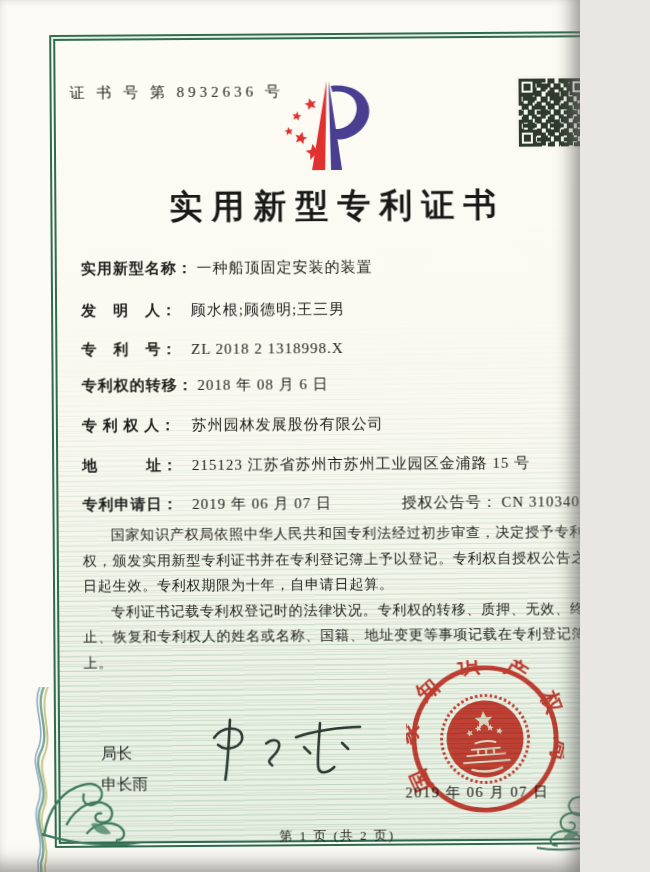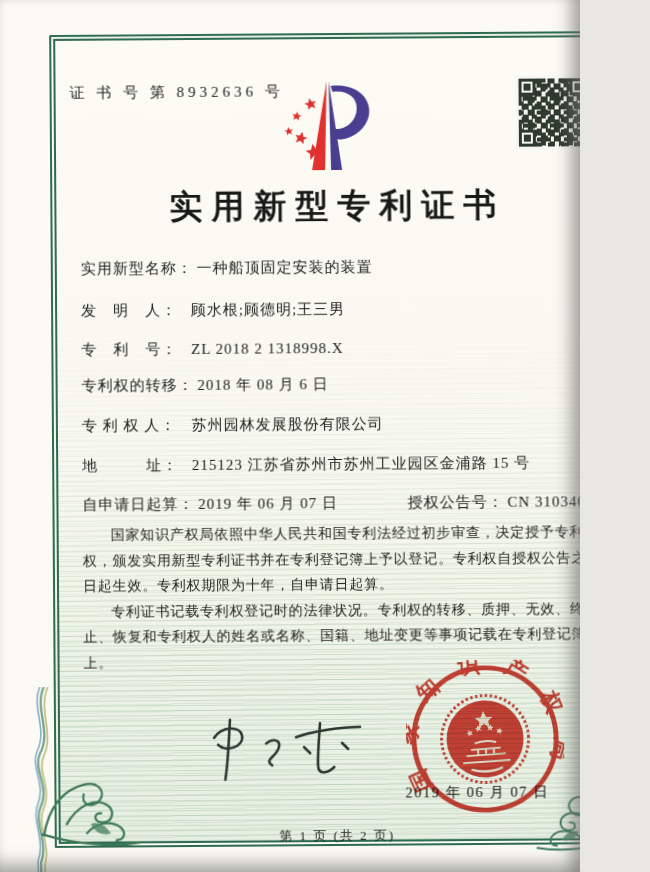--- a/index.html
+++ b/index.html
@@ -37,21 +37,21 @@
     outline:3px solid #f7f6f0; }
   .qr i { position:absolute; width:17px; height:17px; background:#f7f6f0;
           border:3px solid #2e3a2e; }
   .qr i::after { content:""; position:absolute; inset:2px; background:#2e3a2e; }
   .qr .tl{ left:0; top:0; } .qr .tr{ right:0; top:0; } .qr .bl{ left:0; bottom:0; }
 
   .title { left:0; right:0; top:151px; text-align:center; font-size:33px; font-weight:700;
            letter-spacing:9px; text-indent:9px; color:#191a18; }
 
   .row { left:30px; font-size:15px; color:#1d1e1b; white-space:nowrap; }
-  .row .lab { display:inline-block; min-width:106px; letter-spacing:1px; }
+  .row .lab { display:inline-block; min-width:106px; letter-spacing:1px;font-weight:bold; }
   .row .val { letter-spacing:1px; }
   .row .lab2 { margin-left:66px; letter-spacing:1px;margin-top:40px; }
 
   .paras { left:30px; top:488px; width:508px; font-size:14px; line-height:25.5px;
            color:#242521; letter-spacing:.8px; }
   .paras p { text-indent:2em; }
 
   .officer { left:47px; top:703px; font-size:15.5px; line-height:31px; color:#1e1f1c;
              font-family:"Liberation Sans","DejaVu Sans",sans-serif; }
 
@@ -121,31 +121,35 @@
     </div>
     <div class="abs row" style="top:382px">
       <span class="lab">专 利 权 人：</span>
       <span class="val">苏州园林发展股份有限公司</span>
     </div>
     <div class="abs row" style="top:422px">
       <span class="lab">地　　　址：</span>
       <span class="val">215123 江苏省苏州市苏州工业园区金浦路 15 号</span>
     </div>
     <div class="abs row" style="top:461px">
-      <span class="lab">自申请日起算：</span>
+      <span class="lab">专利申请日：</span>
       <span class="val">2019 年 06 月 07 日</span>
       <span class="lab2">授权公告号：</span>
       <span class="val">CN 310340425 U</span>
     </div>
 
     <div class="abs paras">
       <p>国家知识产权局依照中华人民共和国专利法经过初步审查，决定授予专利权，颁发实用新型专利证书并在专利登记簿上予以登记。专利权自授权公告之日起生效。专利权期限为十年，自申请日起算。</p>
       <p>专利证书记载专利权登记时的法律状况。专利权的转移、质押、无效、终止、恢复和专利权人的姓名或名称、国籍、地址变更等事项记载在专利登记簿上。</p>
     </div>
 
+    <div class="abs officer">
+      <div>局长</div>
+      <div>申长雨</div>
+    </div>
 
     <svg class="abs sig" viewBox="0 0 185 82" fill="none" stroke="#2c3a33" stroke-width="2.6" stroke-linecap="round">
       <path d="M22,24 C30,12 48,12 50,22 C52,33 34,39 26,31"></path>
       <path d="M38,6 C37,22 36,48 33,66"></path>
       <path d="M74,30 C82,24 90,27 86,36 C82,45 72,46 80,52"></path>
       <path d="M104,24 C120,18 150,14 168,14"></path>
       <path d="M128,10 C127,26 125,46 126,54 C127,62 136,60 142,54"></path>
       <path d="M112,34 L118,40"></path>
       <path d="M150,30 L156,36"></path>
     </svg>

